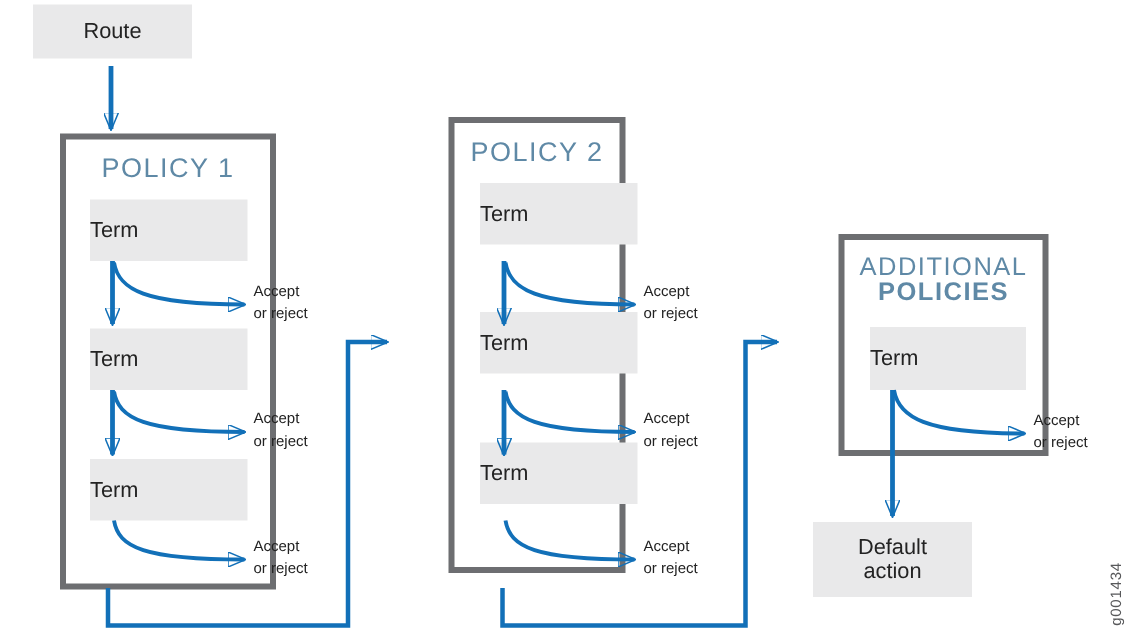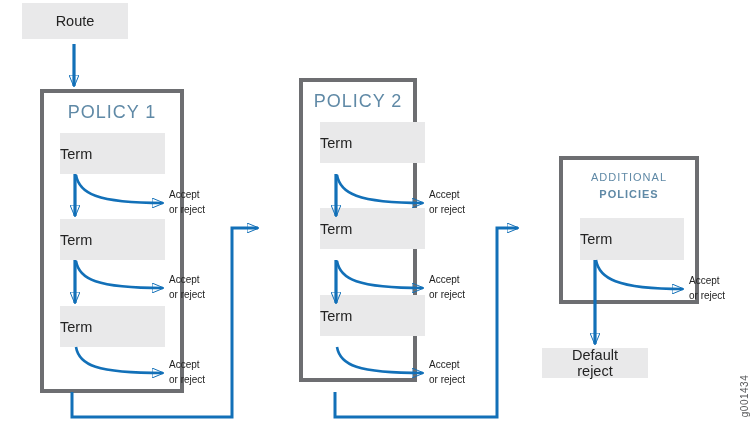--- a/index.html
+++ b/index.html
@@ -34,21 +34,21 @@
     position:absolute;left:0;right:0;text-align:center;
     color:var(--title-blue);font-size:18px;line-height:19px;letter-spacing:1px;
   }
   .term{
     position:absolute;width:105px;height:41px;background:var(--term-fill);
     display:flex;align-items:center;justify-content:flex-start;
     font-size:14.5px;z-index:2;
   }
   .ar{position:absolute;font-size:10px;line-height:15px;z-index:6;}
   .ar span{display:block;}
-  .default-action{left:542px;top:348px;width:106px;height:30px;}
+  .default-action{left:542px;top:348px;width:106px;height:50px;}
   .figure-id{
     position:absolute;left:721px;top:389px;width:50px;height:14px;
     text-align:center;font-size:10px;letter-spacing:0.5px;
     color:var(--figure-id-gray);transform:rotate(-90deg);z-index:6;
   }
 </style>
 </head>
 <body>
 
 <div class="canvas">
@@ -106,21 +106,21 @@
     </div>
     <div class="term" style="left:17px;top:126px;">
       <span>Term</span>
     </div>
     <div class="term" style="left:17px;top:213px;">
       <span>Term</span>
     </div>
   </div>
 
   <div class="policy" style="left:522px;top:156px;width:140px;height:148px;">
-    <div class="policy-title" style="top:9px;font-size:11px;line-height:17px;">
+    <div class="policy-title" style="top:9px;font-size:17px;line-height:17px;">
       <span style="display:block;">ADDITIONAL</span>
       <span style="display:block;font-weight:bold;">POLICIES</span>
     </div>
     <div class="term" style="left:17px;top:58px;width:104px;height:42px;">
       <span>Term</span>
     </div>
   </div>
 
   <div class="ar" style="left:169px;top:187px;">
     <span>Accept</span>
@@ -149,19 +149,19 @@
   </div>
 
   <div class="ar" style="left:689px;top:273px;">
     <span>Accept</span>
     <span>or reject</span>
   </div>
 
   <div class="gbox default-action">
     <div>
       <span style="display:block;">Default</span>
-      <span style="display:block;">reject</span>
+      <span style="display:block;">action</span>
     </div>
   </div>
 
   <div class="figure-id">g001434</div>
 
 </div>
 
 </body></html>

